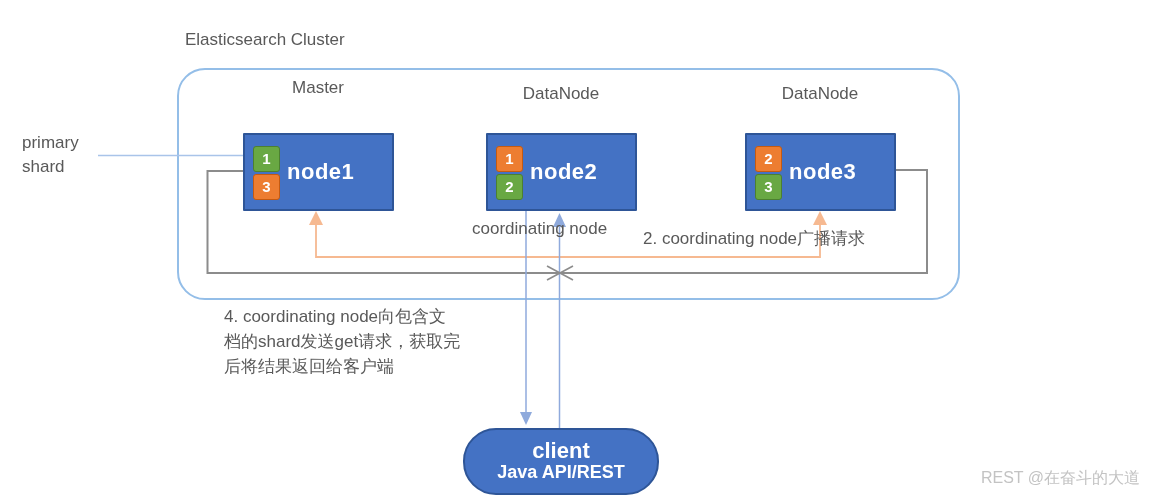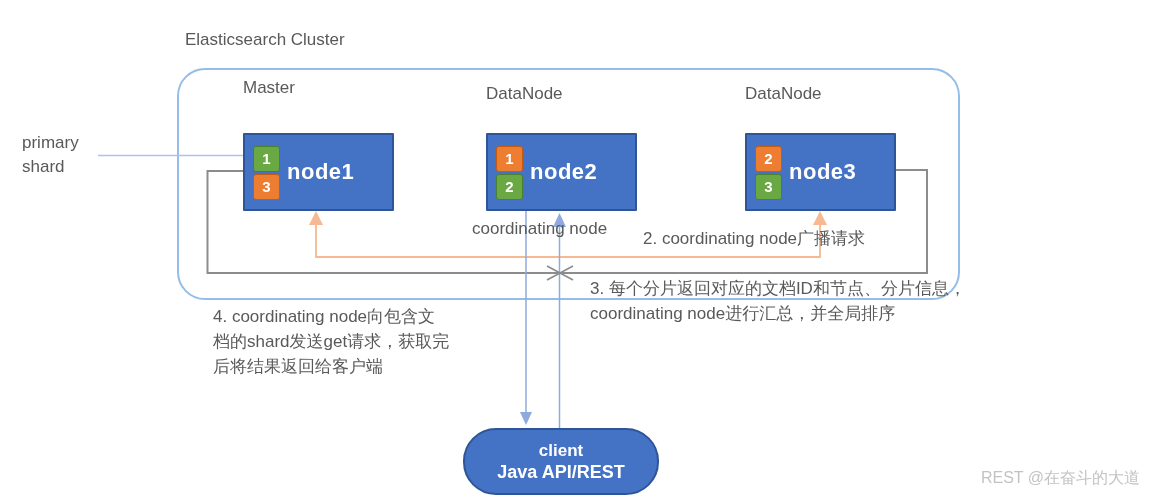--- a/index.html
+++ b/index.html
@@ -2,21 +2,21 @@
 <html><head>
 <meta charset="utf-8">
 <style>
   html,body{margin:0;padding:0;}
   body{font-family:"Liberation Sans","DejaVu Sans",sans-serif;background:#fff;}
   #canvas{position:relative;width:1158px;height:498px;background:#fff;overflow:hidden;}
 
   .txt{position:absolute;font-size:17px;line-height:25px;white-space:pre-line;}
   .title{left:185px;top:27px;font-size:17px;}
   .primary-shard{left:16px;top:131px;line-height:24px;margin-left:6px;}
-  .role{position:absolute;width:150px;text-align:left;font-size:17px;}
+  .role{position:absolute;width:150px;text-align:center;font-size:17px;}
   .role-master{left:243px;top:78px;}
   .role-dn2{left:486px;top:84px;}
   .role-dn3{left:745px;top:84px;}
 
   .cluster-box{position:absolute;left:177px;top:68px;width:779px;height:228px;
     border:2px solid;border-radius:28px;background:transparent;}
 
   svg.wires{position:absolute;left:0;top:0;width:1158px;height:498px;}
 
   .node{position:absolute;width:147px;height:74px;border:2px solid;border-radius:1px;}
@@ -26,26 +26,26 @@
   .shards{position:absolute;left:8px;top:11px;display:flex;flex-direction:column;gap:2px;}
   .shard{width:25px;height:24px;border:1px solid;border-radius:3px;color:#fff;
     font-weight:bold;font-size:15px;text-align:center;line-height:23px;}
   .node-name{position:absolute;left:42px;top:50%;transform:translateY(-50%);
     color:#fff;font-weight:bold;font-size:22px;letter-spacing:0.5px;}
 
   .ann-coord{left:472px;top:216px;}
   .ann-step2{left:643px;top:226px;}
   .ann-step3{left:590px;top:276px;}
   .ann-step1{left:574px;top:348px;}
-  .ann-step4{left:213px;top:304px;}
+  .ann-step4{left:224px;top:304px;}
 
   .client{position:absolute;left:463px;top:428px;width:192px;height:63px;
     border:2px solid;border-radius:33px;display:flex;flex-direction:column;
     align-items:center;justify-content:center;color:#fff;font-weight:bold;}
-  .client .l1{font-size:17px;line-height:20px;}
+  .client .l1{font-size:22px;line-height:20px;}
   .client .l2{font-size:18px;line-height:22px;}
 
   .watermark{position:absolute;right:18px;top:468px;font-size:16px;}
 </style>
 </head>
 <body>
 
 <div id="canvas" style="color: rgb(89, 89, 89);">
 
   <div class="cluster-box" style="border-color: rgb(148, 190, 232);"></div>
@@ -95,22 +95,20 @@
   <div class="node node3" style="background: rgb(68, 114, 196); border-color: rgb(46, 85, 151);">
     <div class="shards">
       <div class="shard" style="background: rgb(237, 125, 49); border-color: rgb(197, 90, 17);">2</div>
       <div class="shard" style="background: rgb(105, 168, 67); border-color: rgb(76, 128, 48);">3</div>
     </div>
     <div class="node-name">node3</div>
   </div>
 
   <div class="txt ann-coord">coordinating node</div>
   <div class="txt ann-step2">2. coordinating node广播请求</div>
-  <div class="txt ann-step3">3. 每个分片返回对应的文档ID和节点、分片信息，
-coordinating node进行汇总，并全局排序</div>
   <div class="txt ann-step4">4. coordinating node向包含文
 档的shard发送get请求，获取完
 后将结果返回给客户端</div>
 
   <div class="client" style="background: rgb(68, 114, 196); border-color: rgb(46, 85, 151);">
     <div class="l1">client</div>
     <div class="l2">Java API/REST</div>
   </div>
 
   <div class="watermark" style="color: rgb(195, 195, 195);">REST @在奋斗的大道</div>

